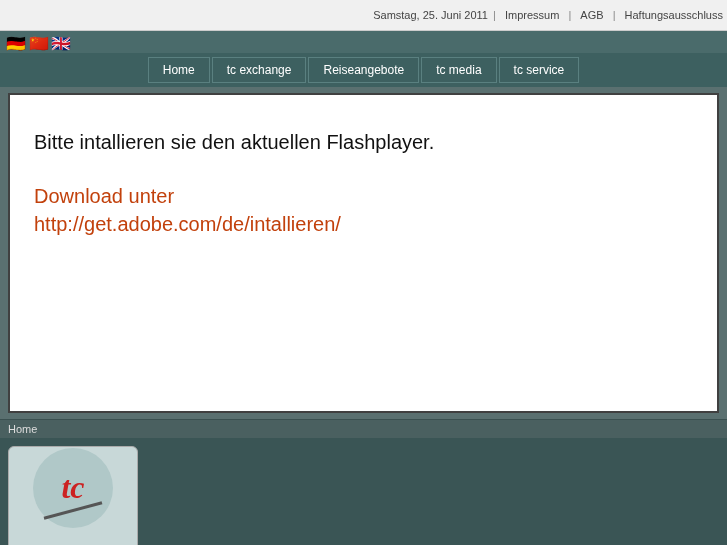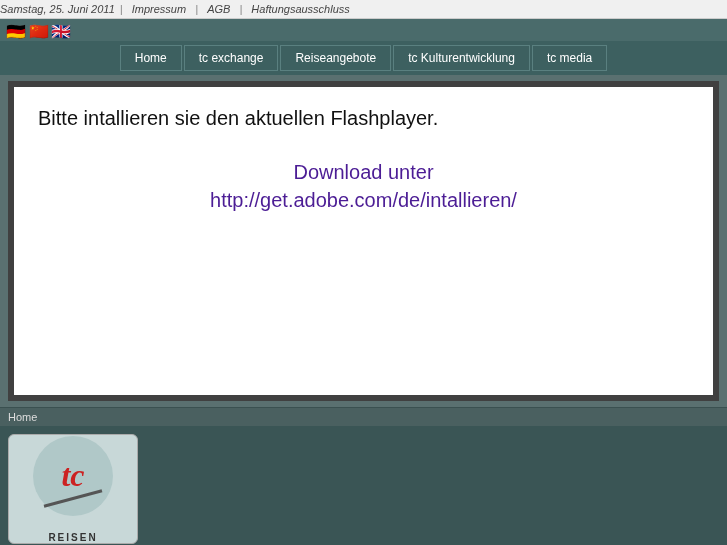--- a/index.html
+++ b/index.html
@@ -8,26 +8,25 @@
       height: 545px;
       font-family: Arial, Helvetica, sans-serif;
       font-size: 13px;
       background-color: #4a6b6b;
       overflow: hidden;
     }
 
     
     #top-bar {
       background-color: #f0f0f0;
-      text-align: left;
-      padding: 3px 0;
+      text-align: right;
+      padding: 9px 0;
       font-size: 11px;
       color: #444;
       border-bottom: 1px solid #ccc;
-      font-style: italic;
     }
     #top-bar a {
       color: #444;
       text-decoration: none;
       margin: 0 4px;
     }
     #top-bar .separator {
       color: #888;
       margin: 0 2px;
     }
@@ -61,39 +60,38 @@
     }
 
     
     #main-area {
       background-color: #5a7070;
       padding: 6px 8px;
     }
 
     #content-box {
       background-color: #fff;
-      border: 6px solid #404040;
-      padding: 20px 24px;
+      border: 2px solid #404040;
+      padding: 36px 24px;
       min-height: 320px;
       margin: 0;
     }
 
     .flash-message-1 {
       font-size: 20px;
       color: #111;
       margin-bottom: 28px;
       font-family: Arial, Helvetica, sans-serif;
     }
 
     .flash-message-2 {
       font-size: 20px;
-      color: #4c1d95;
+      color: #c2410c;
       font-family: Arial, Helvetica, sans-serif;
       line-height: 1.4;
-      text-align: center;
     }
 
     
     #status-bar {
       background-color: #4a6060;
       color: #ddd;
       font-size: 11px;
       padding: 3px 8px;
       border-top: 1px solid #3a5050;
     }
@@ -178,22 +176,22 @@
     <span style="font-size:16px; cursor:pointer;">🇩🇪</span>
     <span style="font-size:16px; cursor:pointer;">🇨🇳</span>
     <span style="font-size:16px; cursor:pointer;">🇬🇧</span>
   </div>
 </div>
 
 <div id="nav">
   <div class="nav-item">Home</div>
   <div class="nav-item">tc exchange</div>
   <div class="nav-item">Reiseangebote</div>
-  <div class="nav-item">tc Kulturentwicklung</div>
   <div class="nav-item">tc media</div>
+  <div class="nav-item">tc service</div>
 </div>
 
 <div id="main-area">
   <div id="content-box">
     <p class="flash-message-1">Bitte intallieren sie den aktuellen Flashplayer.</p>
     <p class="flash-message-2">
       <span>Download unter</span><br>
       <span>http://get.adobe.com/de/intallieren/</span>
     </p>
   </div>

